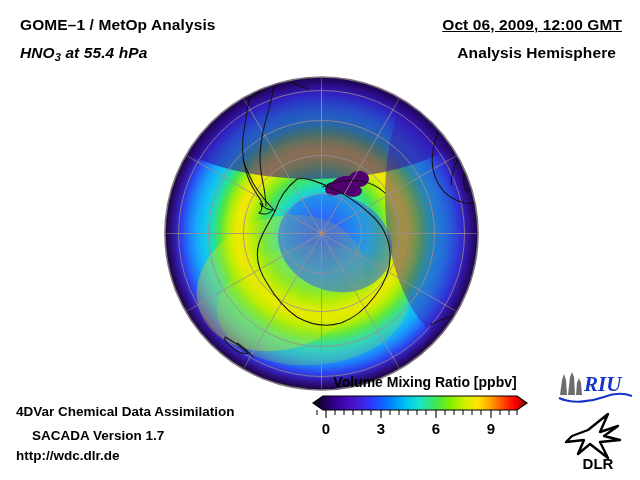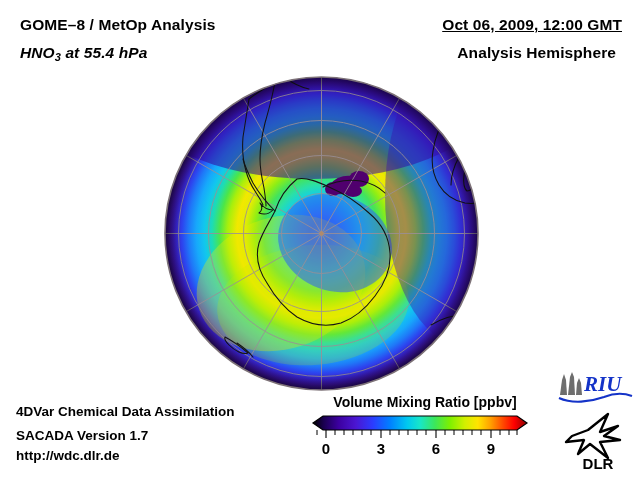--- a/index.html
+++ b/index.html
@@ -36,38 +36,38 @@
 
   
   .ftr {
     position: absolute;
     left: 16px;
     font-weight: bold;
     font-size: 13.5px;
     white-space: nowrap;
   }
   #foot-1 { top: 404px; }
-  #foot-2 { top: 428px; }
+  #foot-2 { top: 428px; margin-left: 16px; }
   #foot-3 { top: 448px; }
 
   
   #globe-wrap {
     position: absolute;
     left: 163px;
     top: 75px;
     width: 317px;
     height: 317px;
   }
   #globe-svg { display: block; }
 
   
   #colorbar-block {
     position: absolute;
     left: 305px;
-    top: 394px;
+    top: 374px;
     width: 240px;
     height: 80px;
   }
   #cb-title {
     position: absolute;
     left: 0;
     top: 0;
     width: 240px;
     text-align: center;
     font-weight: bold;
@@ -92,21 +92,21 @@
     position: absolute;
     left: 562px;
     top: 410px;
     width: 72px;
     height: 62px;
   }
 </style>
 </head>
 <body>
 
-<div class="hdr" id="title-line1">GOME–8 / MetOp Analysis</div>
+<div class="hdr" id="title-line1">GOME–1 / MetOp Analysis</div>
 
 <div class="hdr" id="title-line2"><span>HNO</span><sub>3</sub><span> at 55.4 hPa</span></div>
 
 <div class="hdr" id="date-line">Oct 06, 2009, 12:00 GMT</div>
 
 <div class="hdr" id="hemi-line">Analysis Hemisphere</div>
 
 <div id="globe-wrap">
 <svg id="globe-svg" width="317" height="317" viewBox="0 0 317 317" xmlns="http://www.w3.org/2000/svg">
   <defs>

